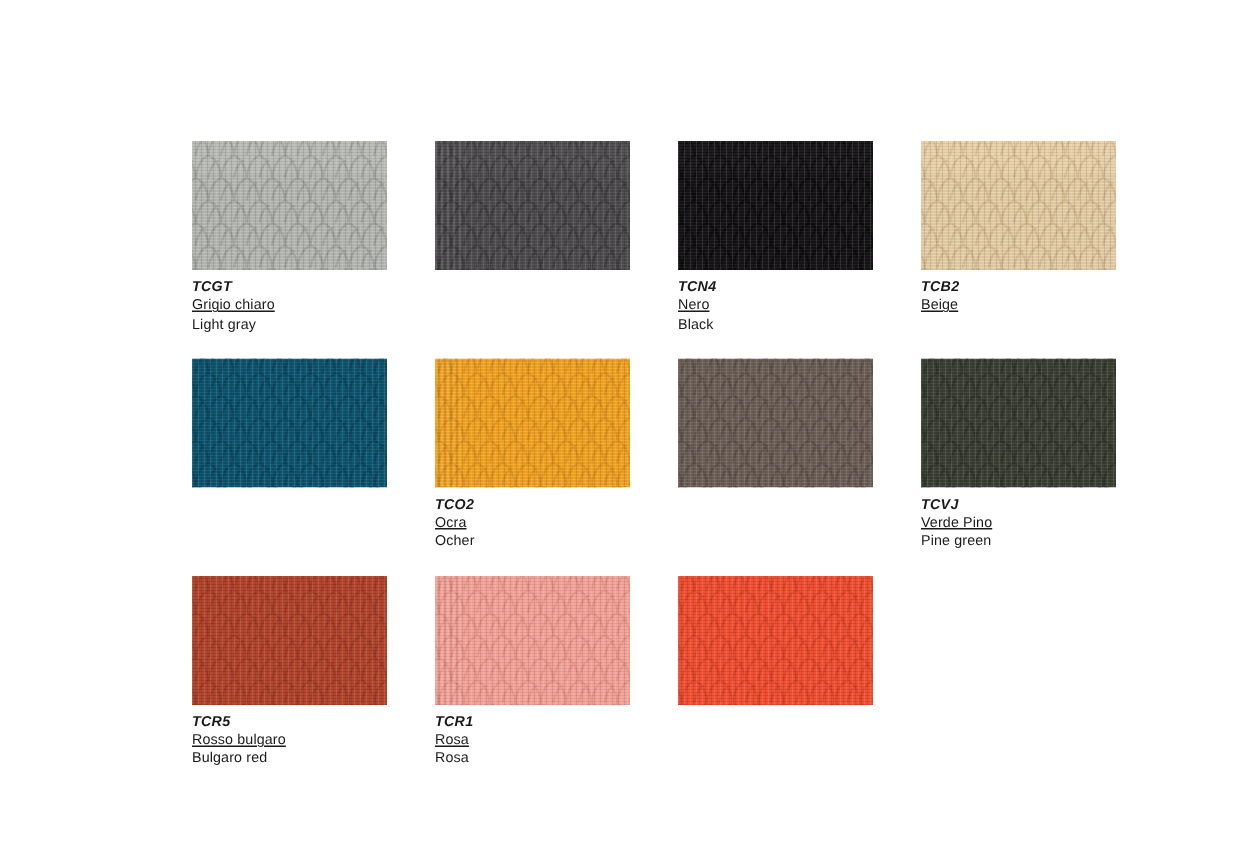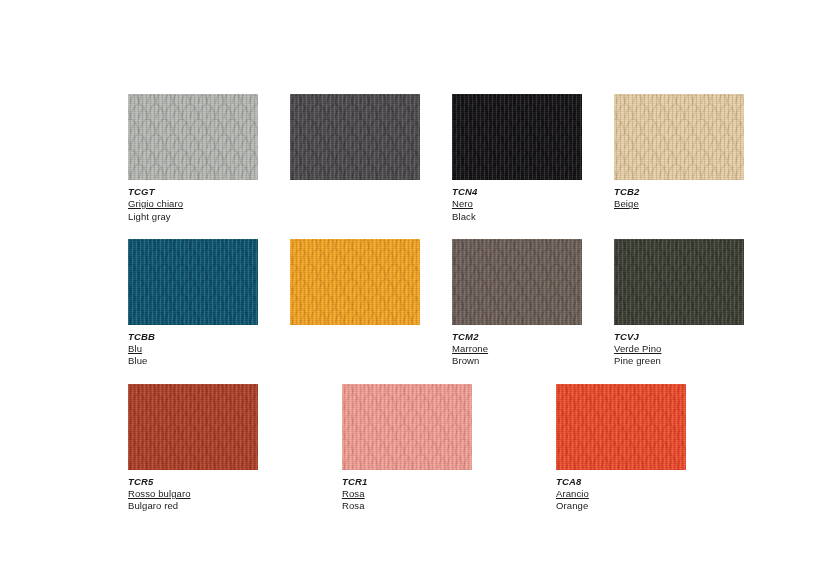--- a/index.html
+++ b/index.html
@@ -19,21 +19,20 @@
     position: absolute;
     left: 128px;
     top: 94px;
     width: 570px;
   }
 
   .swatch-row {
     display: flex;
     gap: 16px;
     margin-bottom: 17px;
-    justify-content: space-between;
   }
 
   .swatch-cell {
     width: 130px;
     margin-right: 16px;
     position: relative;
   }
   .swatch-cell:last-child { margin-right: 12px; }
 
   
@@ -1069,25 +1068,20 @@
                 <path d="M144.5 120 C 145.86 110.25, 150.62 106, 153 106 C 155.38 106, 160.14 110.25, 161.5 120"></path>
                 <path d="M153 120 C 154.02 114, 157.08 109.5, 159.12 109.2"></path>
                 <path d="M161.5 120 C 162.86 110.25, 167.62 106, 170 106 C 172.38 106, 177.14 110.25, 178.5 120"></path>
                 <path d="M170 120 C 171.02 114, 174.08 109.5, 176.12 109.2"></path>
               </g>
             </svg>
           </div>
           <div class="warp"></div>
           <div class="weft"></div>
         </div>
-        <div class="label">
-          <div class="code">TCBB</div>
-          <div class="name-it">Blu</div>
-          <div class="name-en">Blue</div>
-        </div>
       </div>
       <div class="swatch-cell">
         <div class="chip">
           <div class="base" style="background: rgb(245, 166, 35);"></div>
           <div class="motif">
             <svg viewBox="0 0 142 98" preserveAspectRatio="none">
               <g fill="none" stroke="#d4861a" stroke-width="1.5" stroke-linecap="round">
                 <path d="M-17 15 C -15.64 5.25, -10.879999999999999 1, -8.5 1 C -6.119999999999999 1, -1.3599999999999994 5.25, 0 15"></path>
                 <path d="M-8.5 15 C -7.479999999999999 9, -4.42 4.5, -2.380000000000001 4.2"></path>
                 <path d="M0 15 C 1.36 5.25, 6.12 1, 8.5 1 C 10.88 1, 15.64 5.25, 17 15"></path>
@@ -1263,20 +1257,25 @@
                 <path d="M144.5 120 C 145.86 110.25, 150.62 106, 153 106 C 155.38 106, 160.14 110.25, 161.5 120"></path>
                 <path d="M153 120 C 154.02 114, 157.08 109.5, 159.12 109.2"></path>
                 <path d="M161.5 120 C 162.86 110.25, 167.62 106, 170 106 C 172.38 106, 177.14 110.25, 178.5 120"></path>
                 <path d="M170 120 C 171.02 114, 174.08 109.5, 176.12 109.2"></path>
               </g>
             </svg>
           </div>
           <div class="warp"></div>
           <div class="weft"></div>
         </div>
+        <div class="label">
+          <div class="code">TCO2</div>
+          <div class="name-it">Ocra</div>
+          <div class="name-en">Ocher</div>
+        </div>
       </div>
       <div class="swatch-cell">
         <div class="chip dark">
           <div class="base" style="background: rgb(110, 96, 88);"></div>
           <div class="motif">
             <svg viewBox="0 0 142 98" preserveAspectRatio="none">
               <g fill="none" stroke="#4c403a" stroke-width="1.5" stroke-linecap="round">
                 <path d="M-17 15 C -15.64 5.25, -10.879999999999999 1, -8.5 1 C -6.119999999999999 1, -1.3599999999999994 5.25, 0 15"></path>
                 <path d="M-8.5 15 C -7.479999999999999 9, -4.42 4.5, -2.380000000000001 4.2"></path>
                 <path d="M0 15 C 1.36 5.25, 6.12 1, 8.5 1 C 10.88 1, 15.64 5.25, 17 15"></path>
@@ -1451,25 +1450,20 @@
                 <path d="M136 120 C 137.02 114, 140.08 109.5, 142.12 109.2"></path>
                 <path d="M144.5 120 C 145.86 110.25, 150.62 106, 153 106 C 155.38 106, 160.14 110.25, 161.5 120"></path>
                 <path d="M153 120 C 154.02 114, 157.08 109.5, 159.12 109.2"></path>
                 <path d="M161.5 120 C 162.86 110.25, 167.62 106, 170 106 C 172.38 106, 177.14 110.25, 178.5 120"></path>
                 <path d="M170 120 C 171.02 114, 174.08 109.5, 176.12 109.2"></path>
               </g>
             </svg>
           </div>
           <div class="warp"></div>
           <div class="weft"></div>
-        </div>
-        <div class="label">
-          <div class="code">TCM2</div>
-          <div class="name-it">Marrone</div>
-          <div class="name-en">Brown</div>
         </div>
       </div>
       <div class="swatch-cell">
         <div class="chip dark">
           <div class="base" style="background: rgb(60, 64, 52);"></div>
           <div class="motif">
             <svg viewBox="0 0 142 98" preserveAspectRatio="none">
               <g fill="none" stroke="#23261d" stroke-width="1.5" stroke-linecap="round">
                 <path d="M-17 15 C -15.64 5.25, -10.879999999999999 1, -8.5 1 C -6.119999999999999 1, -1.3599999999999994 5.25, 0 15"></path>
                 <path d="M-8.5 15 C -7.479999999999999 9, -4.42 4.5, -2.380000000000001 4.2"></path>
@@ -2230,20 +2224,15 @@
                 <path d="M144.5 120 C 145.86 110.25, 150.62 106, 153 106 C 155.38 106, 160.14 110.25, 161.5 120"></path>
                 <path d="M153 120 C 154.02 114, 157.08 109.5, 159.12 109.2"></path>
                 <path d="M161.5 120 C 162.86 110.25, 167.62 106, 170 106 C 172.38 106, 177.14 110.25, 178.5 120"></path>
                 <path d="M170 120 C 171.02 114, 174.08 109.5, 176.12 109.2"></path>
               </g>
             </svg>
           </div>
           <div class="warp"></div>
           <div class="weft"></div>
         </div>
-        <div class="label">
-          <div class="code">TCA8</div>
-          <div class="name-it">Arancio</div>
-          <div class="name-en">Orange</div>
-        </div>
       </div>
     </div>
   </div>
 
 </body></html>

